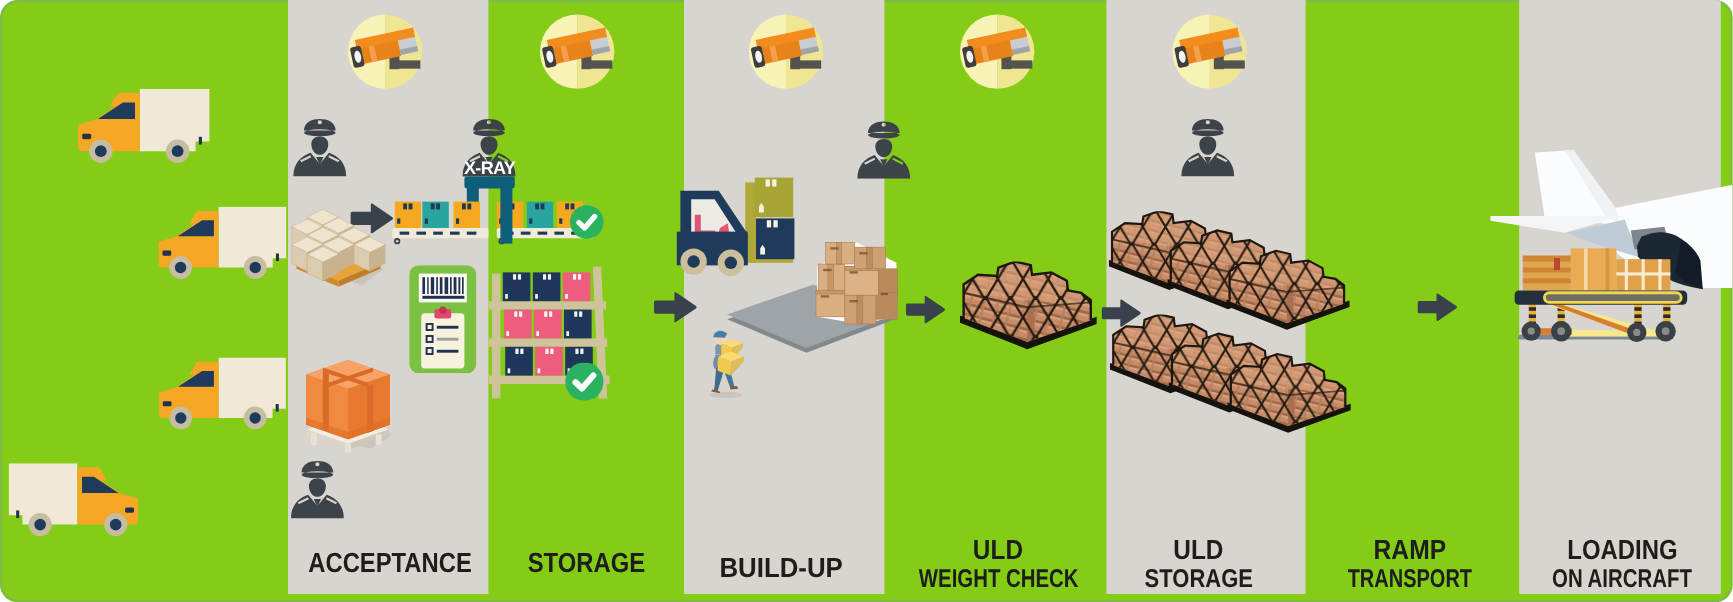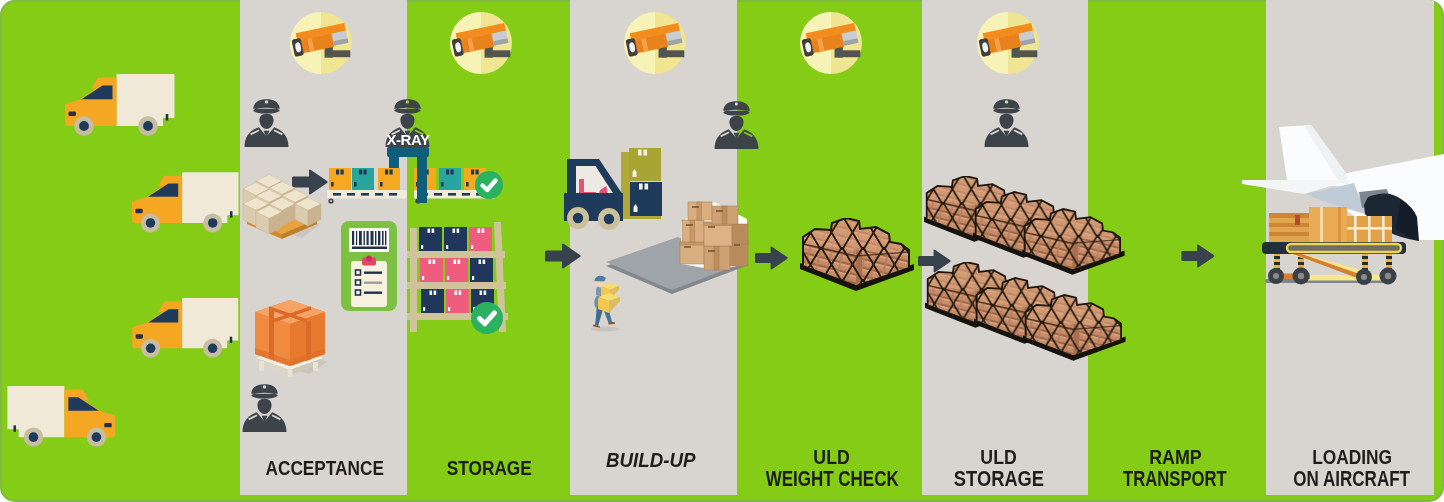--- a/index.html
+++ b/index.html
@@ -1,21 +1,21 @@
 <!DOCTYPE html>
 <html><head>
 <meta charset="utf-8">
 <style>
   html,body{margin:0;padding:0;background:#fff;}
   body{width:1444px;height:502px;position:relative;font-family:"Liberation Sans",sans-serif;}
   .canvas{position:absolute;left:0;top:0;width:1444px;height:502px;background:#84cc16;border-radius:15px;overflow:hidden;box-shadow:inset 0 0 0 2px rgba(120,150,160,.35);}
   .band{position:absolute;top:0;height:495px;background:#D8D4CF;}
   .abs{position:absolute;}
   .lbl{position:absolute;color:#1d1d1b;font-weight:bold;text-align:center;white-space:nowrap;line-height:1;}
-  .l1{font-size:20px;}
+  .l1{font-size:23px;}
   .l2{font-size:21.5px;}
 </style>
 </head>
 <body>
 <svg width="0" height="0" style="position:absolute;">
 <defs>
   <g id="officer">
     <path fill-rule="evenodd" fill="#3D4449" d="
       M10.2,11.8 C10.8,4.4 17,2.2 23.5,2.2 C30,2.2 36.2,4.4 36.8,11.8 Z
       M21.7,4.9 a1.8,1.6 0 1 0 3.6,0 a1.8,1.6 0 1 0 -3.6,0 Z
@@ -527,21 +527,21 @@
       <rect x="92" y="10" width="2.6" height="26" fill="#F7EBD0"></rect>
         <rect x="106" y="10" width="2.6" height="26" fill="#F7EBD0"></rect>
         <rect x="120" y="10" width="2.6" height="26" fill="#F7EBD0"></rect>
     </g>
     <rect x="0" y="36" width="144" height="12" rx="4" fill="#232F3B"></rect>
     <rect x="25" y="38" width="114" height="8" rx="4" fill="#6E6E66" stroke="#F2D64E" stroke-width="2.4"></rect>
   </svg>
 
   <div class="lbl l1" style="left:155px;width:340px;top:458px;"><span style="display:inline-block;transform:scaleX(0.862);">ACCEPTANCE</span></div>
   <div class="lbl l1" style="left:319px;width:340px;top:458px;"><span style="display:inline-block;transform:scaleX(0.864);">STORAGE</span></div>
-  <div class="lbl l1" style="left:481px;width:340px;top:450px;font-style:italic;"><span style="display:inline-block;transform:scaleX(0.936);">BUILD-UP</span></div>
+  <div class="lbl l1" style="left:481px;width:340px;top:462px;"><span style="display:inline-block;transform:scaleX(0.936);">BUILD-UP</span></div>
   <div class="lbl" style="left:662px;width:340px;top:447px;">
     <div class="l1"><span style="display:inline-block;transform:scaleX(0.885);">ULD</span></div>
     <div class="l2" style="margin-top:2px;"><span style="display:inline-block;transform:scaleX(0.79);">WEIGHT CHECK</span></div>
   </div>
   <div class="lbl" style="left:829px;width:340px;top:447px;">
     <div class="l1"><span style="display:inline-block;transform:scaleX(0.885);">ULD</span></div>
     <div class="l2" style="margin-top:2px;"><span style="display:inline-block;transform:scaleX(0.852);">STORAGE</span></div>
   </div>
   <div class="lbl" style="left:1005px;width:340px;top:447px;">
     <div class="l1"><span style="display:inline-block;transform:scaleX(0.892);">RAMP</span></div>

